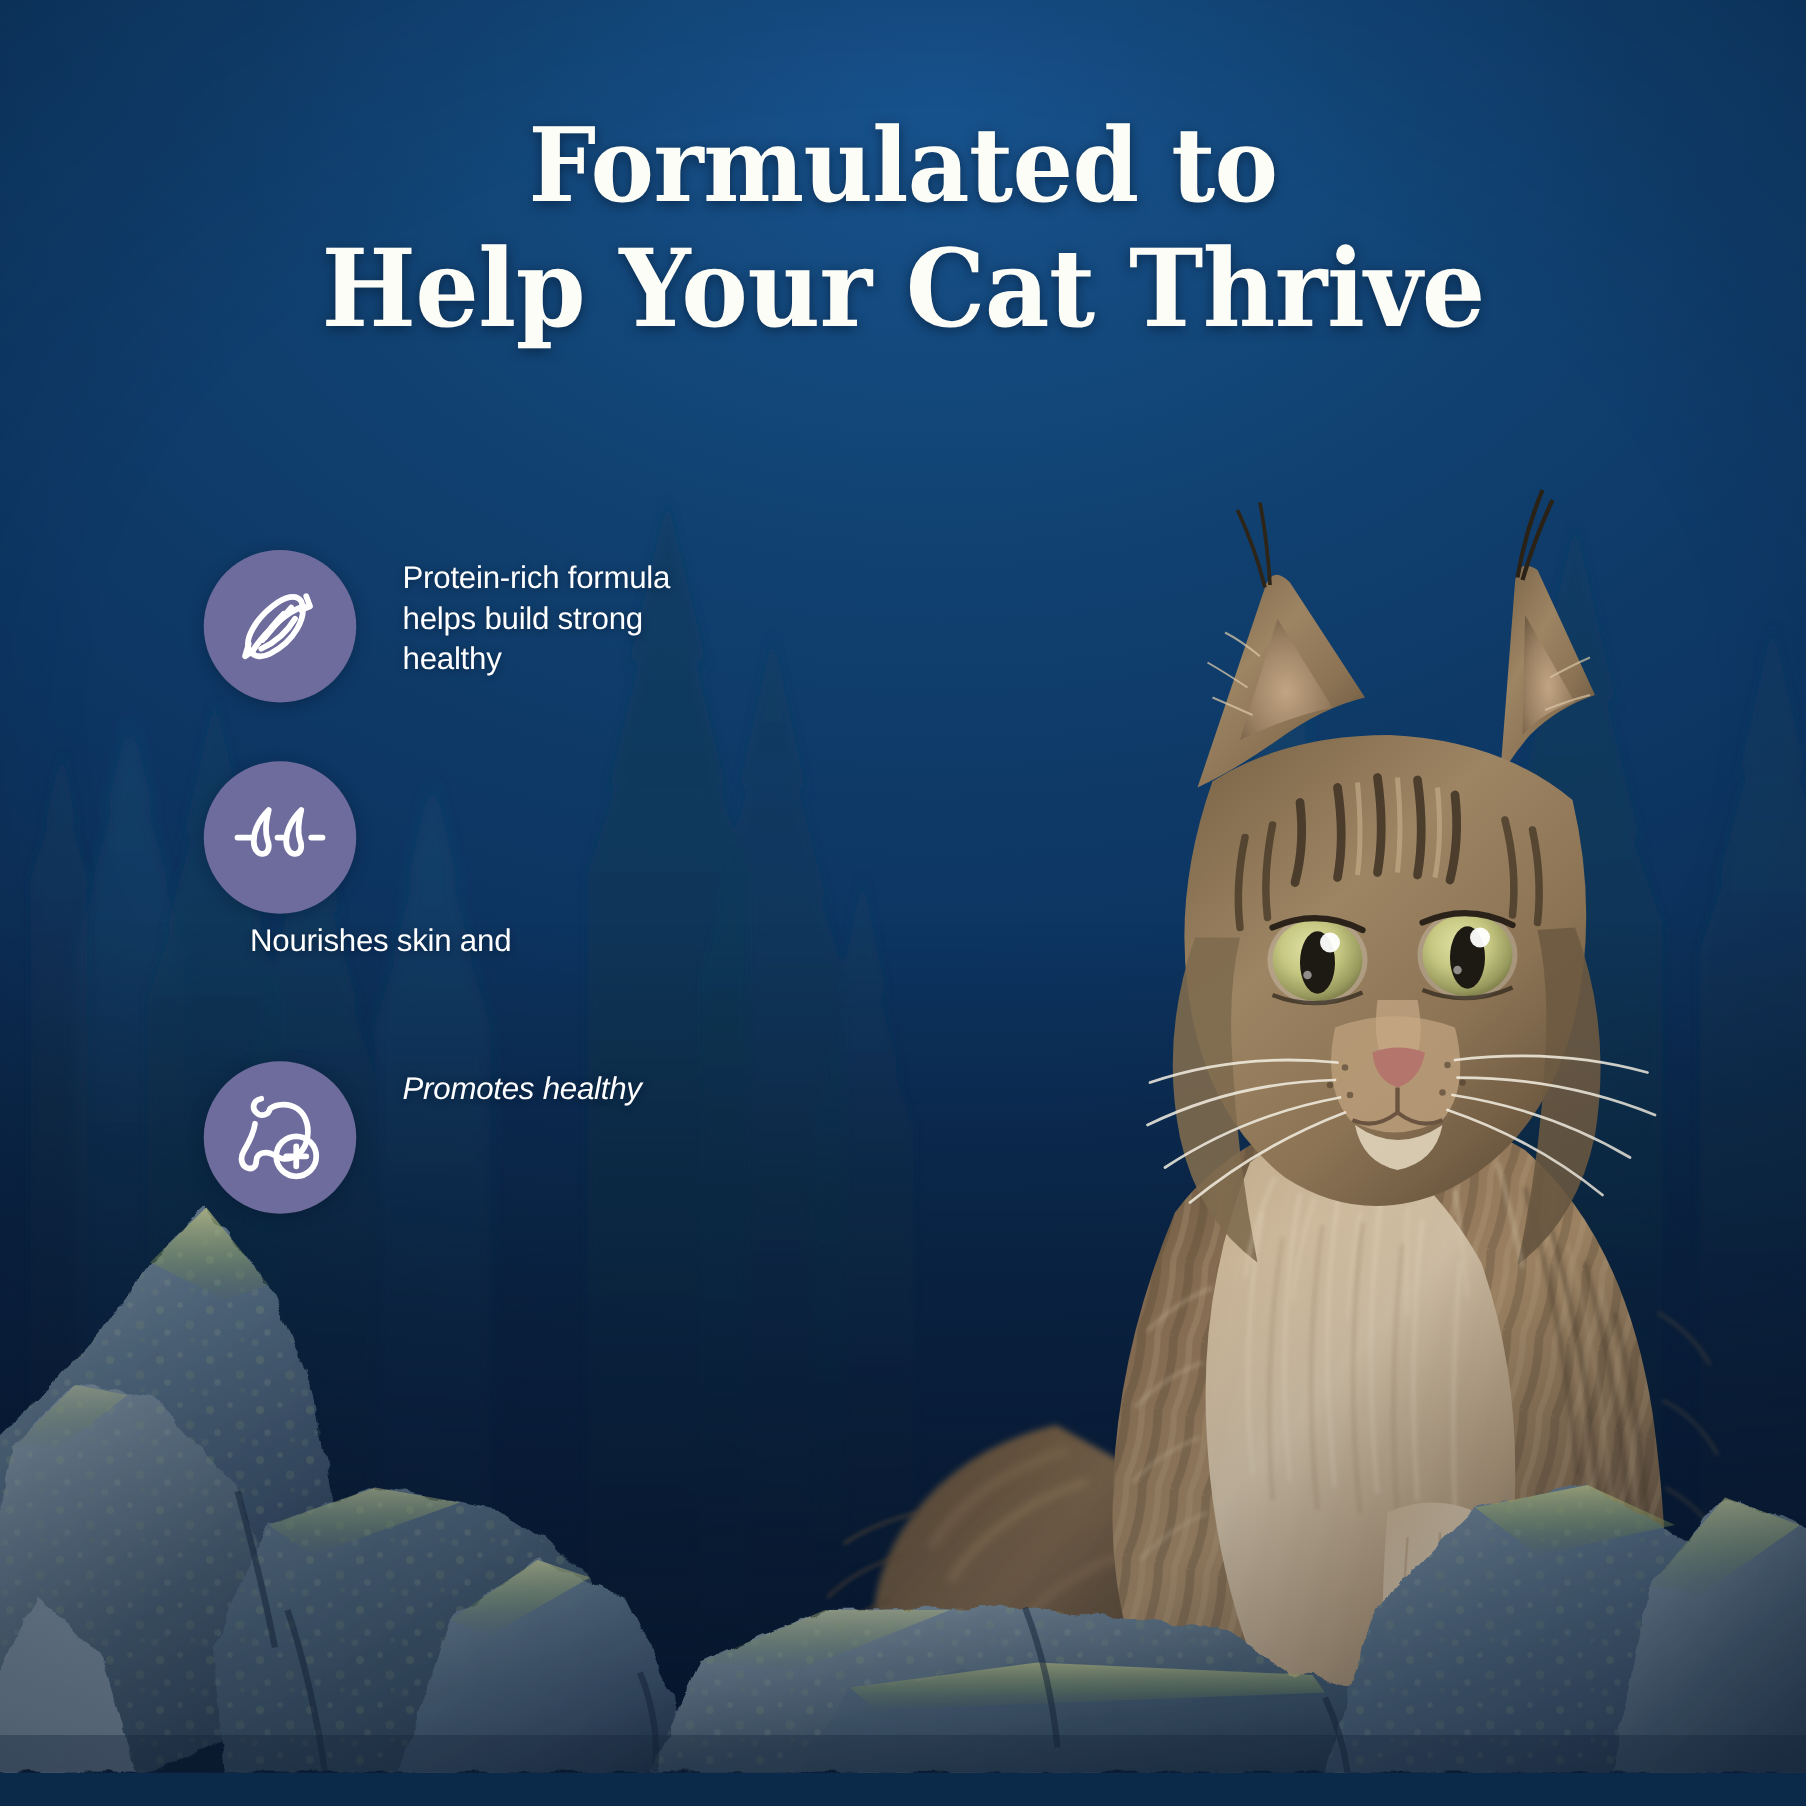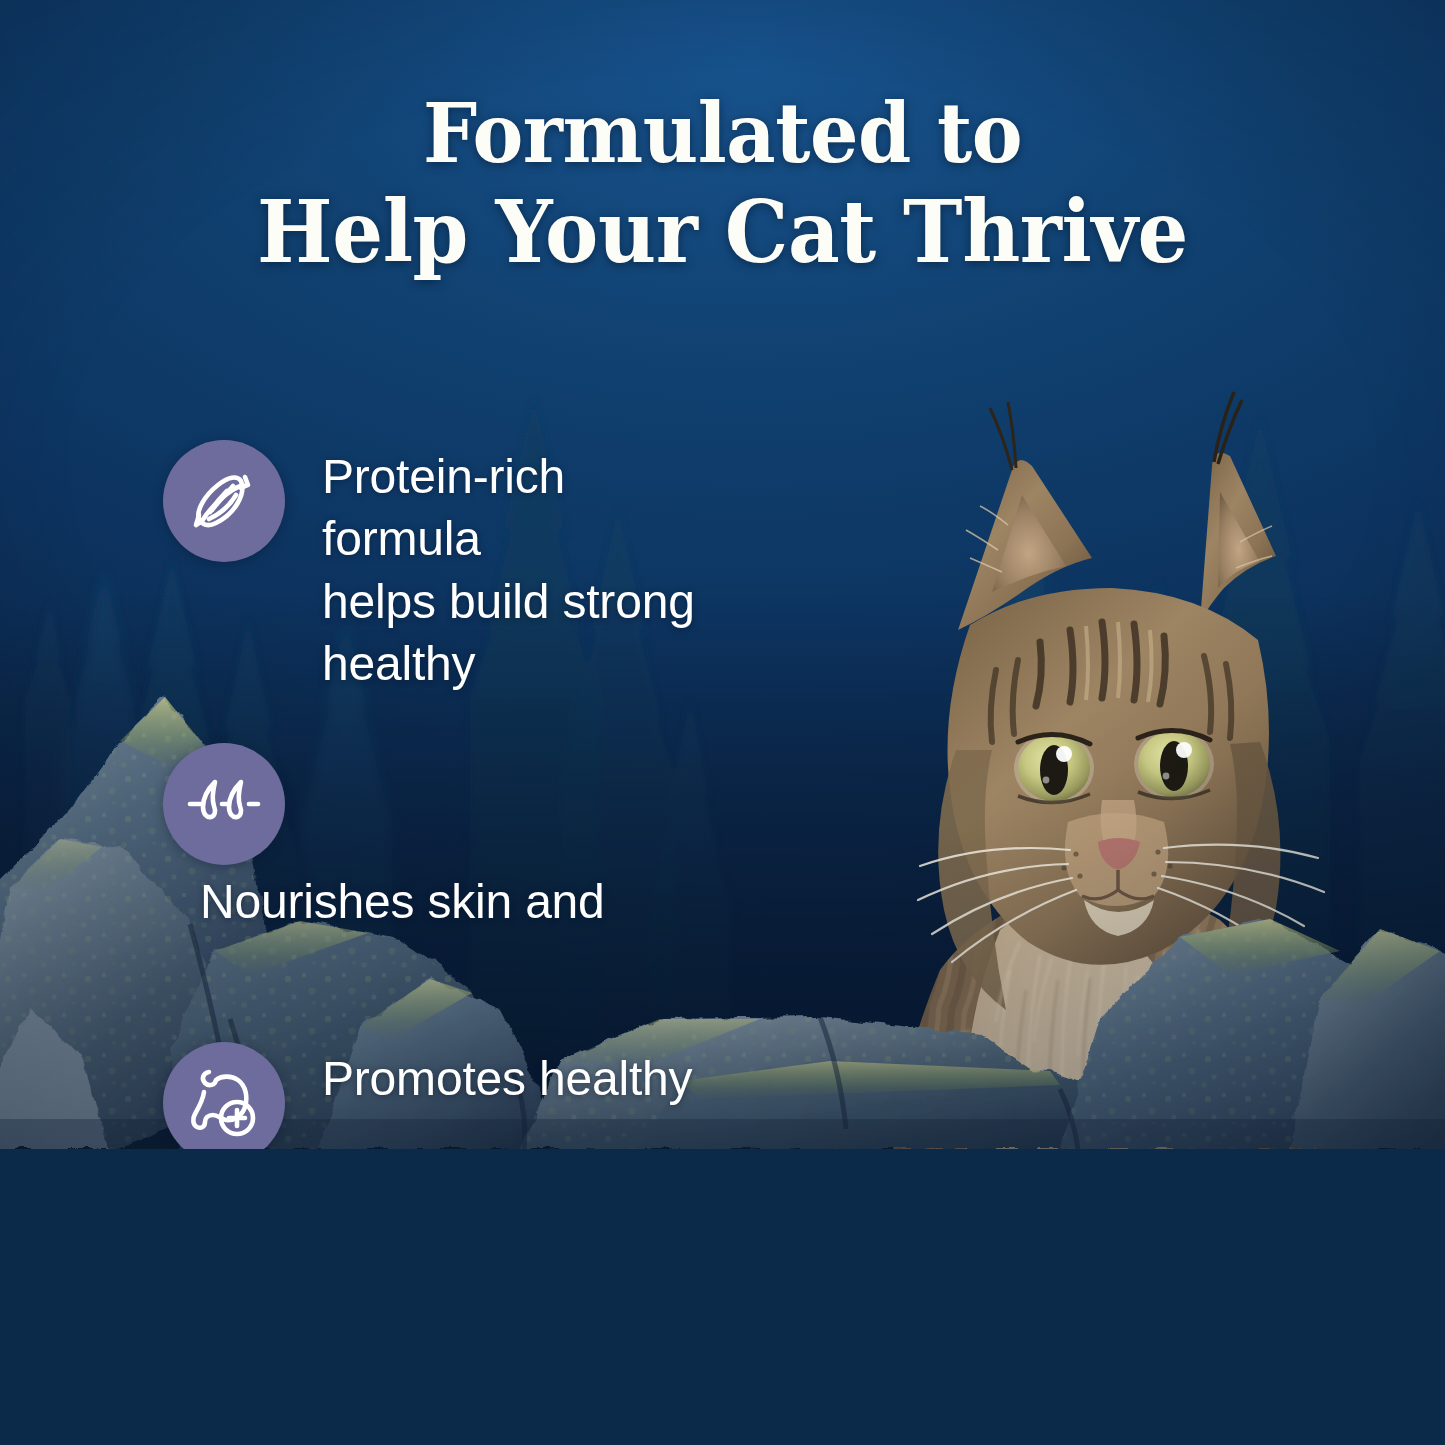--- a/index.html
+++ b/index.html
@@ -3,21 +3,21 @@
 <meta charset="utf-8">
 <style>
   html, body {
     margin: 0;
     padding: 0;
     background: #0b2a4a;
   }
   #ad {
     position: relative;
     width: 1445px;
-    height: 1149px;
+    height: 1418px;
     overflow: hidden;
     font-family: "Liberation Sans", sans-serif;
     background: #0d3a66;
   }
 
   
   .sky {
     position: absolute;
     inset: 0;
     background:
@@ -84,31 +84,31 @@
     background: #6d6c9c;
     display: flex;
     align-items: center;
     justify-content: center;
     box-shadow: 0 2px 12px rgba(4,18,38,0.35);
   }
   .feat-badge svg { display: block; }
   .feat-text {
     margin-left: 37px;
     color: #ffffff;
-    font-size: 48px;
+    font-size: 25px;
     line-height: 1.30;
     font-weight: 400;
     padding-top: 6px;
     letter-spacing: -0.2px;
     text-shadow: 0 1px 6px rgba(4,18,38,0.5);
   }
   
   .feature.f1 { margin-top: 0px; }
   .feature.f2 { margin-top: 8px; flex-direction: column; }
-  .feature.f3 { margin-top: 8px; }
+  .feature.f3 { margin-top: 8px; font-style: italic; }
 </style>
 </head>
 <body>
 
 <div id="ad">
 
   <div class="sky"></div>
 
   <div class="forest">
     <svg width="1445" height="1445" viewBox="0 0 1445 1445" style="position:absolute;inset:0">

